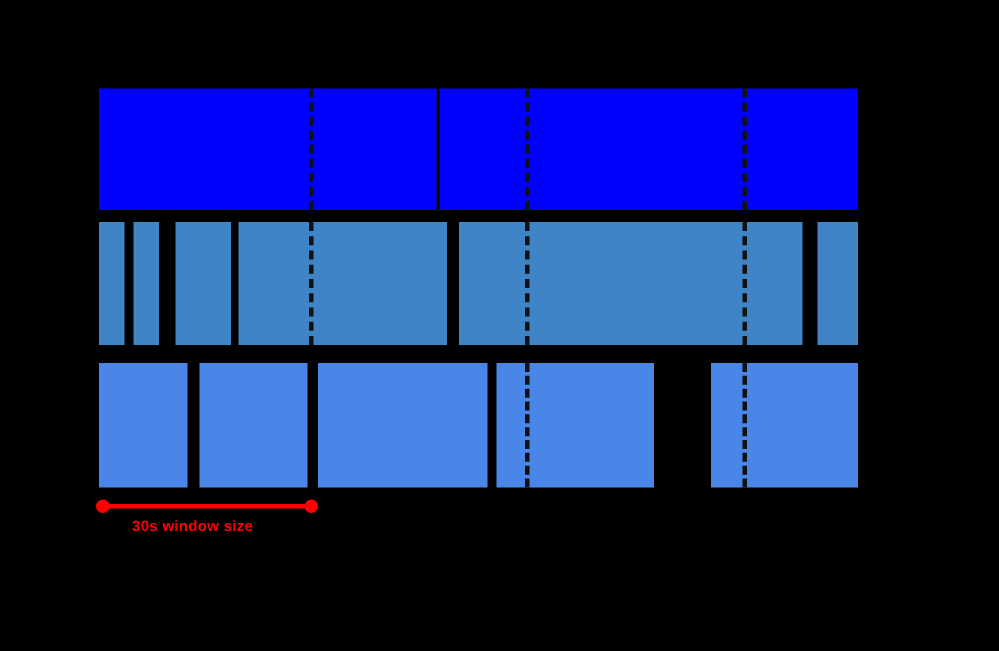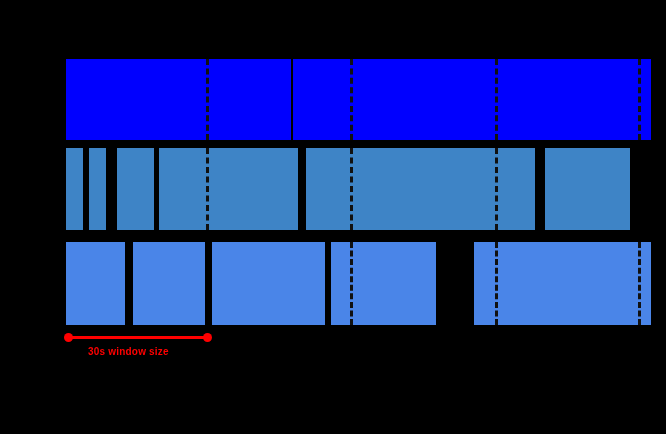--- a/index.html
+++ b/index.html
@@ -6,21 +6,21 @@
   html, body {
     margin: 0;
     padding: 0;
     background: #000000;
   }
   body {
     font-family: "Liberation Sans", sans-serif;
   }
   #figure {
     position: relative;
-    width: 666px;
+    width: 572px;
     height: 434px;
     background: #000000;
     overflow: hidden;
   }
   .plot-area {
     position: absolute;
     left: 0;
     top: 0;
     width: 666px;
     height: 434px;

